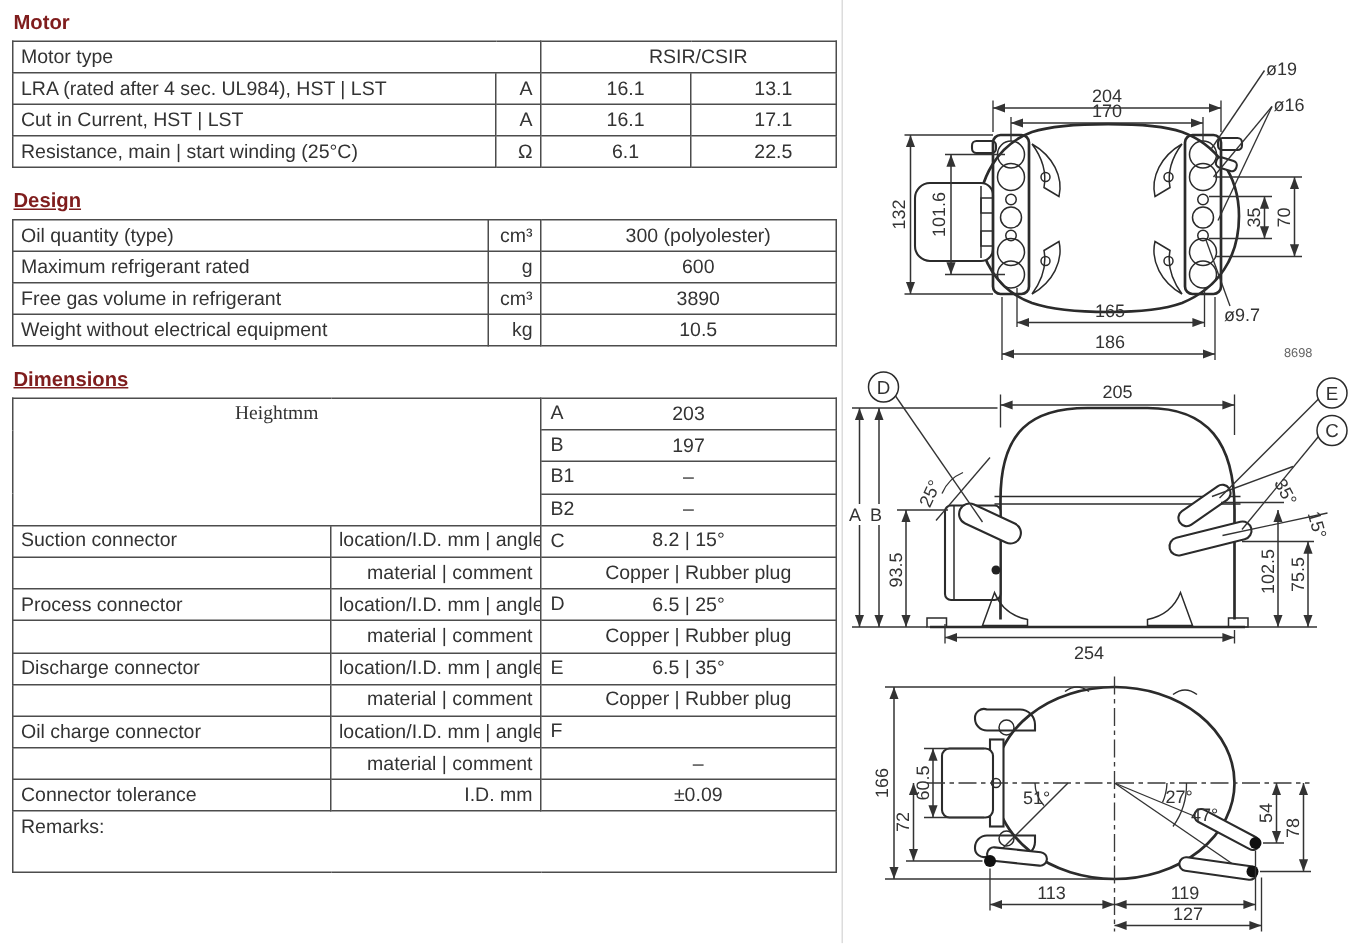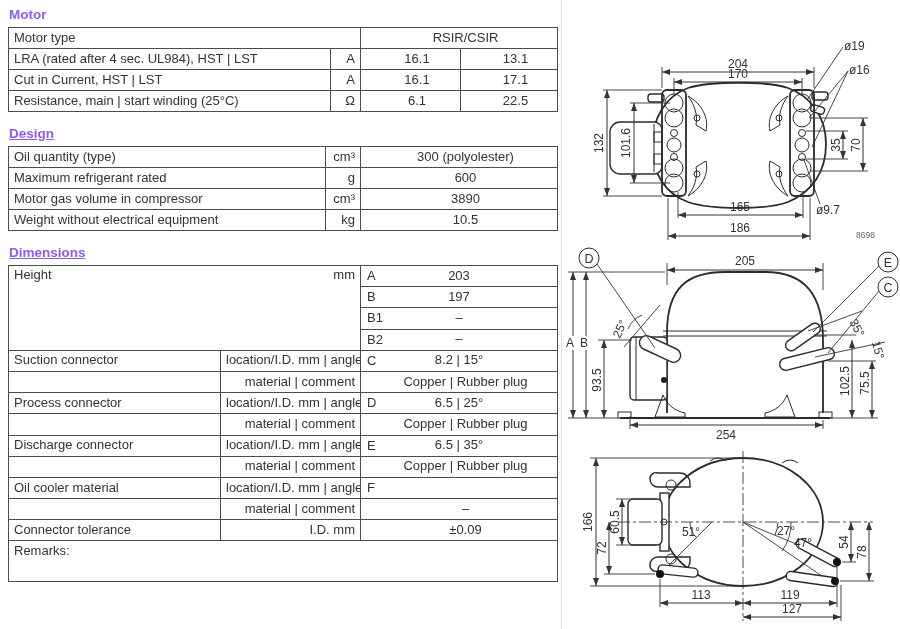--- a/index.html
+++ b/index.html
@@ -1,30 +1,30 @@
 <!DOCTYPE html>
 <html><head>
 <meta charset="utf-8">
 <style>
   html,body{margin:0;padding:0;background:#fff;}
   .page{position:relative;width:900px;height:629px;background:#fff;overflow:hidden;
         font-family:"Liberation Sans",sans-serif;color:#333;}
   .col-divider{position:absolute;left:561px;top:0;width:1px;height:629px;background:#dcdcdc;}
   .tables{position:absolute;left:8px;top:7px;width:549px;}
-  .sec-title{font-weight:bold;font-size:13.5px;color:#8b5cf6;margin:0 0 5px 1px;}
+  .sec-title{font-weight:bold;font-size:13.5px;color:#7f1d1d;margin:0 0 5px 1px;}
   .sec-title.later{margin-top:14px;text-decoration:underline;}
   table{border-collapse:collapse;table-layout:fixed;width:549px;}
   td{border:1.5px solid #4c4c4c;font-size:13px;color:#333;padding:0 5px;height:20px;
      line-height:1.15;overflow:hidden;white-space:nowrap;}
   #dims td{height:20.2px;}
   .u{text-align:right;}
   .c{text-align:center;padding-left:18px;}
   .kv{position:relative;text-align:center;}
   .kv .k{position:absolute;left:6px;top:50%;transform:translateY(-50%);}
-  .hflex{display:flex;justify-content:space-between;align-items:flex-start;height:100%;padding-top:2px;}
+  .hflex{display:flex;justify-content:center;align-items:flex-start;height:100%;padding-top:2px;font-family:Liberation Serif, serif;}
   td.hcell{vertical-align:top;}
   .remarks{height:37px !important;vertical-align:top;padding-top:3px;margin-top:20px;}
   .dwg{position:absolute;}
   #d1{left:560px;top:28px;}
   #d2{left:560px;top:245px;}
   #d3{left:560px;top:445px;}
   svg text{font-family:"Liberation Sans",sans-serif;font-size:12px;fill:#333;}
   svg .small{font-size:8.5px;fill:#666;}
   svg .lbl{font-size:12.5px;}
   .ln{stroke:#2b2b2b;stroke-width:1.8;fill:none;}
@@ -88,21 +88,21 @@
         <td>Oil quantity (type)</td>
         <td class="u">cm³</td>
         <td class="c">300 (polyolester)</td>
       </tr>
       <tr>
         <td>Maximum refrigerant rated</td>
         <td class="u">g</td>
         <td class="c">600</td>
       </tr>
       <tr>
-        <td>Motor gas volume in compressor</td>
+        <td>Free gas volume in refrigerant</td>
         <td class="u">cm³</td>
         <td class="c">3890</td>
       </tr>
       <tr>
         <td>Weight without electrical equipment</td>
         <td class="u">kg</td>
         <td class="c">10.5</td>
       </tr>
     </tbody>
       </table>
@@ -182,21 +182,21 @@
           <span>6.5 | 35°</span>
         </td>
       </tr>
       <tr>
         <td></td>
         <td class="u">material | comment</td>
         <td class="c">Copper | Rubber plug</td>
       </tr>
 
       <tr>
-        <td>Oil cooler material</td>
+        <td>Oil charge connector</td>
         <td class="u">location/I.D. mm | angle</td>
         <td class="kv">
           <span class="k">F</span>
           <span></span>
         </td>
       </tr>
       <tr>
         <td></td>
         <td class="u">material | comment</td>
         <td class="c">–</td>

